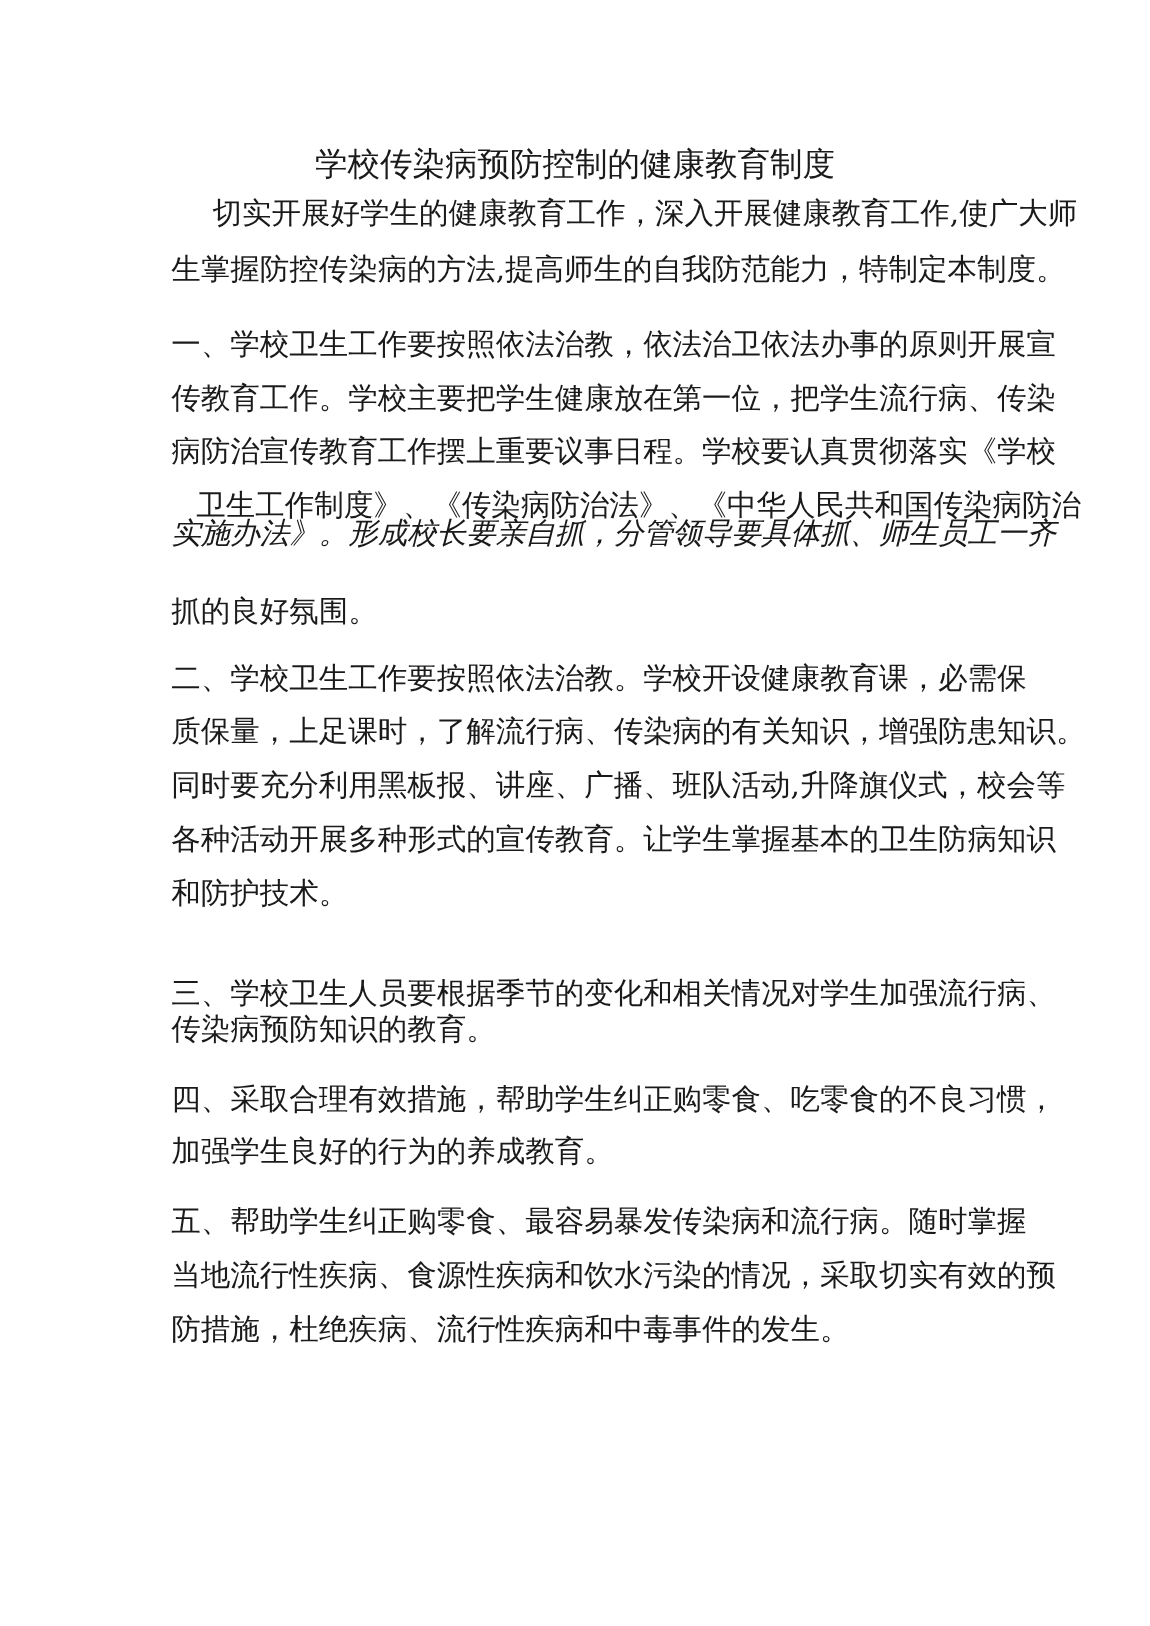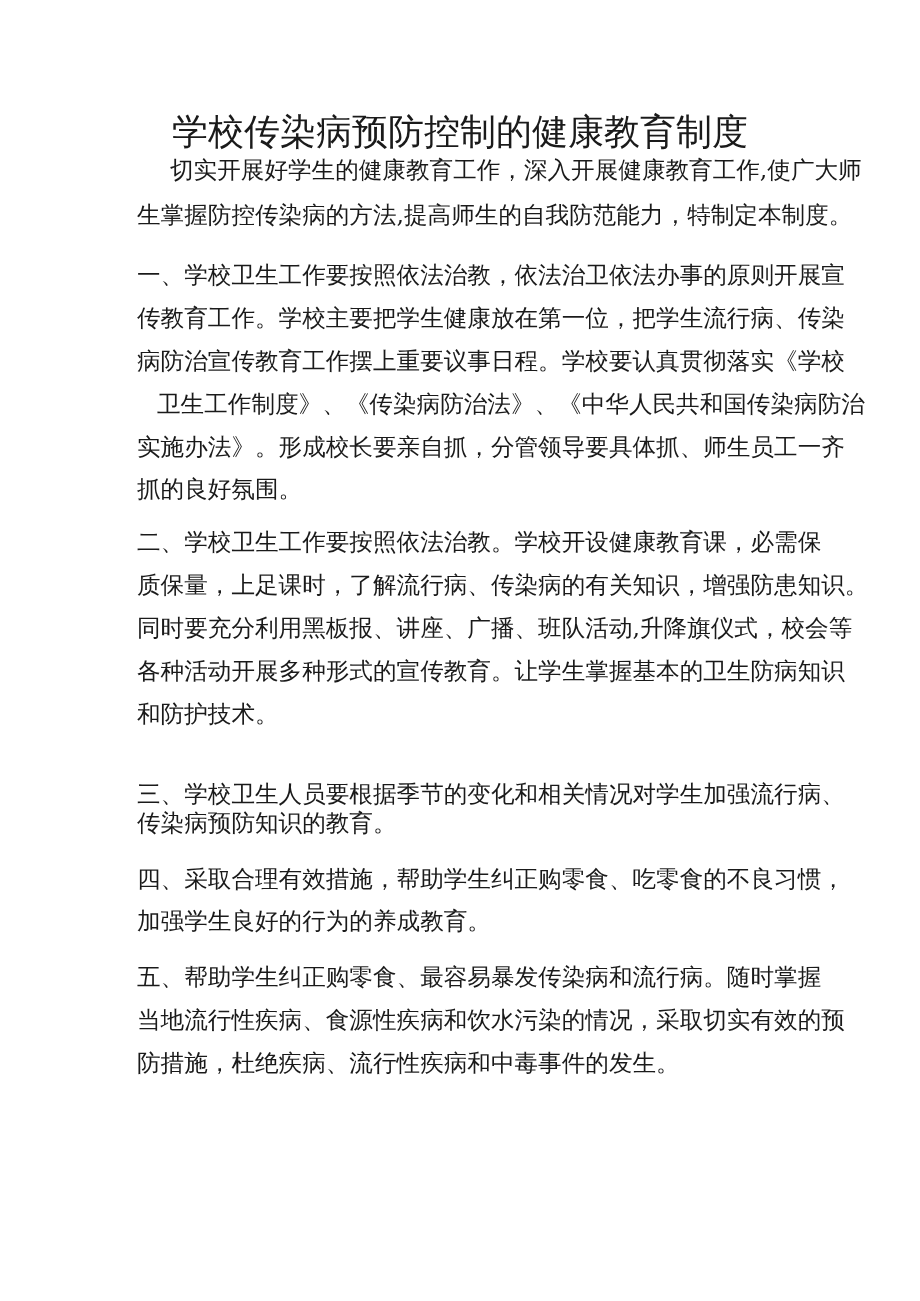--- a/index.html
+++ b/index.html
@@ -19,21 +19,21 @@
       position: absolute;
       left: 0; top: 0;
       width: 920px; height: 1301px;
       background: #fff;
     }
     .title {
       position: absolute;
       left: 0; top: 112px;
       width: 920px;
       text-align: center;
-      font-size: 36px;
+      font-size: 26px;
       line-height: 40px;
       letter-spacing: 0px;
       white-space: nowrap;
     }
     .line {
       position: absolute;
       left: 137px;
       font-size: 23.6px;
       line-height: 36px;
       white-space: nowrap;
@@ -47,21 +47,21 @@
 
   <div class="title">学校传染病预防控制的健康教育制度</div>
 
   <div class="line" style="top:152px; left:170px;">切实开展好学生的健康教育工作，深入开展健康教育工作,使广大师</div>
   <div class="line" style="top:197px;">生掌握防控传染病的方法,提高师生的自我防范能力，特制定本制度。</div>
 
   <div class="line" style="top:257px;">一、学校卫生工作要按照依法治教，依法治卫依法办事的原则开展宣</div>
   <div class="line" style="top:300px;">传教育工作。学校主要把学生健康放在第一位，把学生流行病、传染</div>
   <div class="line" style="top:343px;">病防治宣传教育工作摆上重要议事日程。学校要认真贯彻落实《学校</div>
   <div class="line" style="top:386px;margin-left:20px;">卫生工作制度》、《传染病防治法》、《中华人民共和国传染病防治</div>
-  <div class="line" style="top:429px;">实施办法》。形成校长要亲自抓，分管领导要具体抓、师生员工一齐</div>
+  <div class="line" style="top:408px;font-style:italic;">实施办法》。形成校长要亲自抓，分管领导要具体抓、师生员工一齐</div>
   <div class="line" style="top:471px;">抓的良好氛围。</div>
 
   <div class="line" style="top:524px;">二、学校卫生工作要按照依法治教。学校开设健康教育课，必需保</div>
   <div class="line" style="top:567px;">质保量，上足课时，了解流行病、传染病的有关知识，增强防患知识。</div>
   <div class="line" style="top:610px;">同时要充分利用黑板报、讲座、广播、班队活动,升降旗仪式，校会等</div>
   <div class="line" style="top:653px;">各种活动开展多种形式的宣传教育。让学生掌握基本的卫生防病知识</div>
   <div class="line" style="top:696px;">和防护技术。</div>
 
   <div class="line" style="top:776px;">三、学校卫生人员要根据季节的变化和相关情况对学生加强流行病、</div>
   <div class="line" style="top:805px;">传染病预防知识的教育。</div>

